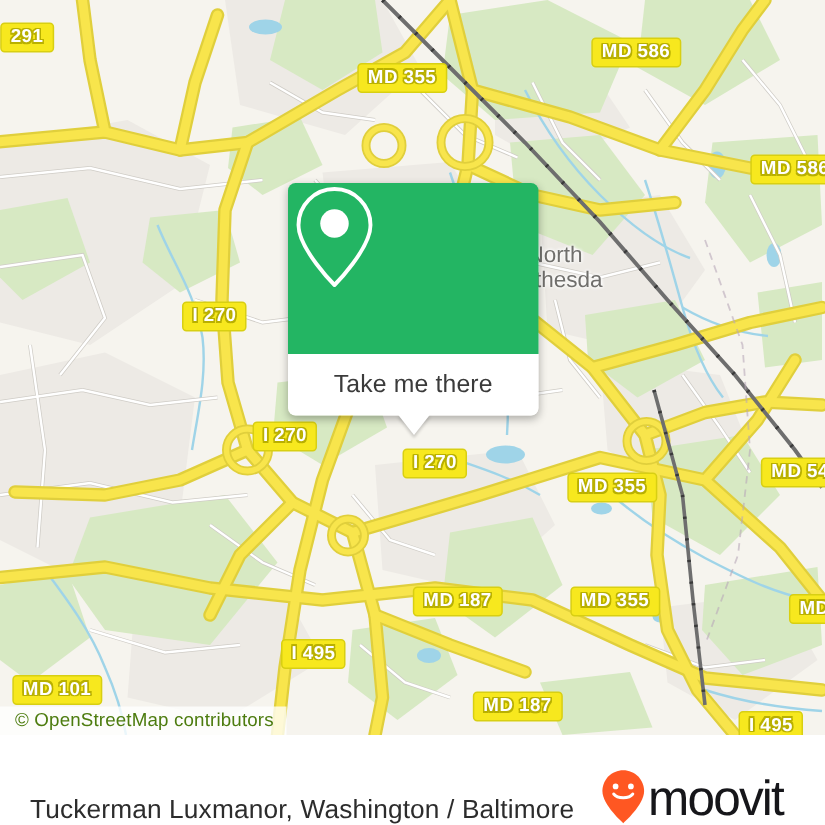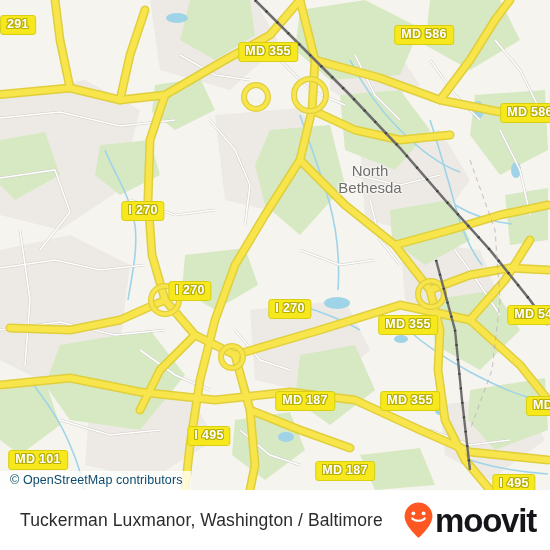--- a/index.html
+++ b/index.html
@@ -11,21 +11,21 @@
   .screen{position:relative;width:550px;height:550px;overflow:hidden;background:#f7f5ef;}
 
   
   .map{position:absolute;left:0;top:0;width:550px;height:490px;overflow:hidden;background:#f6f4ee;}
   .map svg{position:absolute;left:0;top:0;}
 
   
   .attrib{
     position:absolute;left:0;bottom:0;height:19px;line-height:19px;
     padding:0 8px 0 10px;background:rgba(255,255,255,.78);
-    font-size:12.5px;color:#0c4a6e;letter-spacing:.1px;white-space:nowrap;
+    font-size:12.5px;color:#4d7c0f;letter-spacing:.1px;white-space:nowrap;
   }
 
   
   .shield{
     position:absolute;transform:translate(-50%,-50%);
     background:#f7e81e;border:1.6px solid #d8cf12;border-radius:3px;
     color:#fff;font-size:12.5px;font-weight:bold;letter-spacing:.3px;
     padding:2px 6px 3px 6px;white-space:nowrap;
     text-shadow:-1px 0 #b9b000,1px 0 #b9b000,0 -1px #b9b000,0 1px #b9b000,
                 -1px -1px #b9b000,1px -1px #b9b000,-1px 1px #b9b000,1px 1px #b9b000;
@@ -60,26 +60,26 @@
     border-right:11px solid transparent;border-top:14px solid #fff;
     filter:drop-shadow(0 2px 1px rgba(0,0,0,.18));
   }
 
   
   .footer{
     position:absolute;left:0;bottom:0;width:550px;height:60px;
     background:#fff;overflow:hidden;
   }
   .footer-inner{
-    position:relative;height:60px;display:flex;align-items:center;
-    justify-content:space-between;padding:0 14px 0 20px;box-sizing:border-box;
+    position:relative;height:60px;display:flex;align-items:flex-end;
+    justify-content:space-between;padding:0 28px 0 20px;box-sizing:border-box;
   }
   .footer-title{font-size:17.5px;color:#2c2c2c;letter-spacing:.1px;white-space:nowrap;}
   .brand{display:flex;align-items:center;gap:1px;}
-  .brand-word{font-size:33px;color:#16161a;letter-spacing:-1.2px;line-height:33px;font-weight:bold;}
+  .brand-word{font-size:33px;color:#16161a;letter-spacing:-1.2px;line-height:33px;font-weight:normal;}
 </style>
 </head>
 <body>
 
 <div class="screen">
 
   <div class="map">
     <svg width="550" height="490" viewBox="0 0 550 490">
       <defs>
         <clipPath id="mapclip">
@@ -282,20 +282,32 @@
         <div class="shield" style="left: 537px; top: 315px;">MD 547</div>
         <div class="shield" style="left: 305px; top: 401px;">MD 187</div>
         <div class="shield" style="left: 410px; top: 401px;">MD 355</div>
         <div class="shield" style="left: 543px; top: 406px;">MD</div>
         <div class="shield" style="left: 38px; top: 460px;">MD 101</div>
         <div class="shield" style="left: 209px; top: 436px;">I 495</div>
         <div class="shield" style="left: 345px; top: 471px;">MD 187</div>
         <div class="shield" style="left: 514px; top: 484px;">I 495</div>
       </div>
 
+    <div class="card">
+      <div class="card-top">
+        <svg width="62" height="72" viewBox="0 0 62 72">
+          <path d="M31 4 C17.7 4 7 14.7 7 28 C7 44 31 68 31 68 C31 68 55 44 55 28 C55 14.7 44.3 4 31 4 Z" fill="none" stroke="#ffffff" stroke-width="2.6" stroke-linejoin="round"></path>
+          <circle cx="31" cy="27" r="9.5" fill="#ffffff"></circle>
+        </svg>
+      </div>
+      <div class="card-bottom">
+        <span>Take me there</span>
+      </div>
+      <div class="card-tail"></div>
+    </div>
 
     <div class="attrib">
       <span>© OpenStreetMap contributors</span>
     </div>
   </div>
 
   <div class="footer">
 
     <div class="footer-inner">
       <div class="footer-title">Tuckerman Luxmanor, Washington / Baltimore</div>

